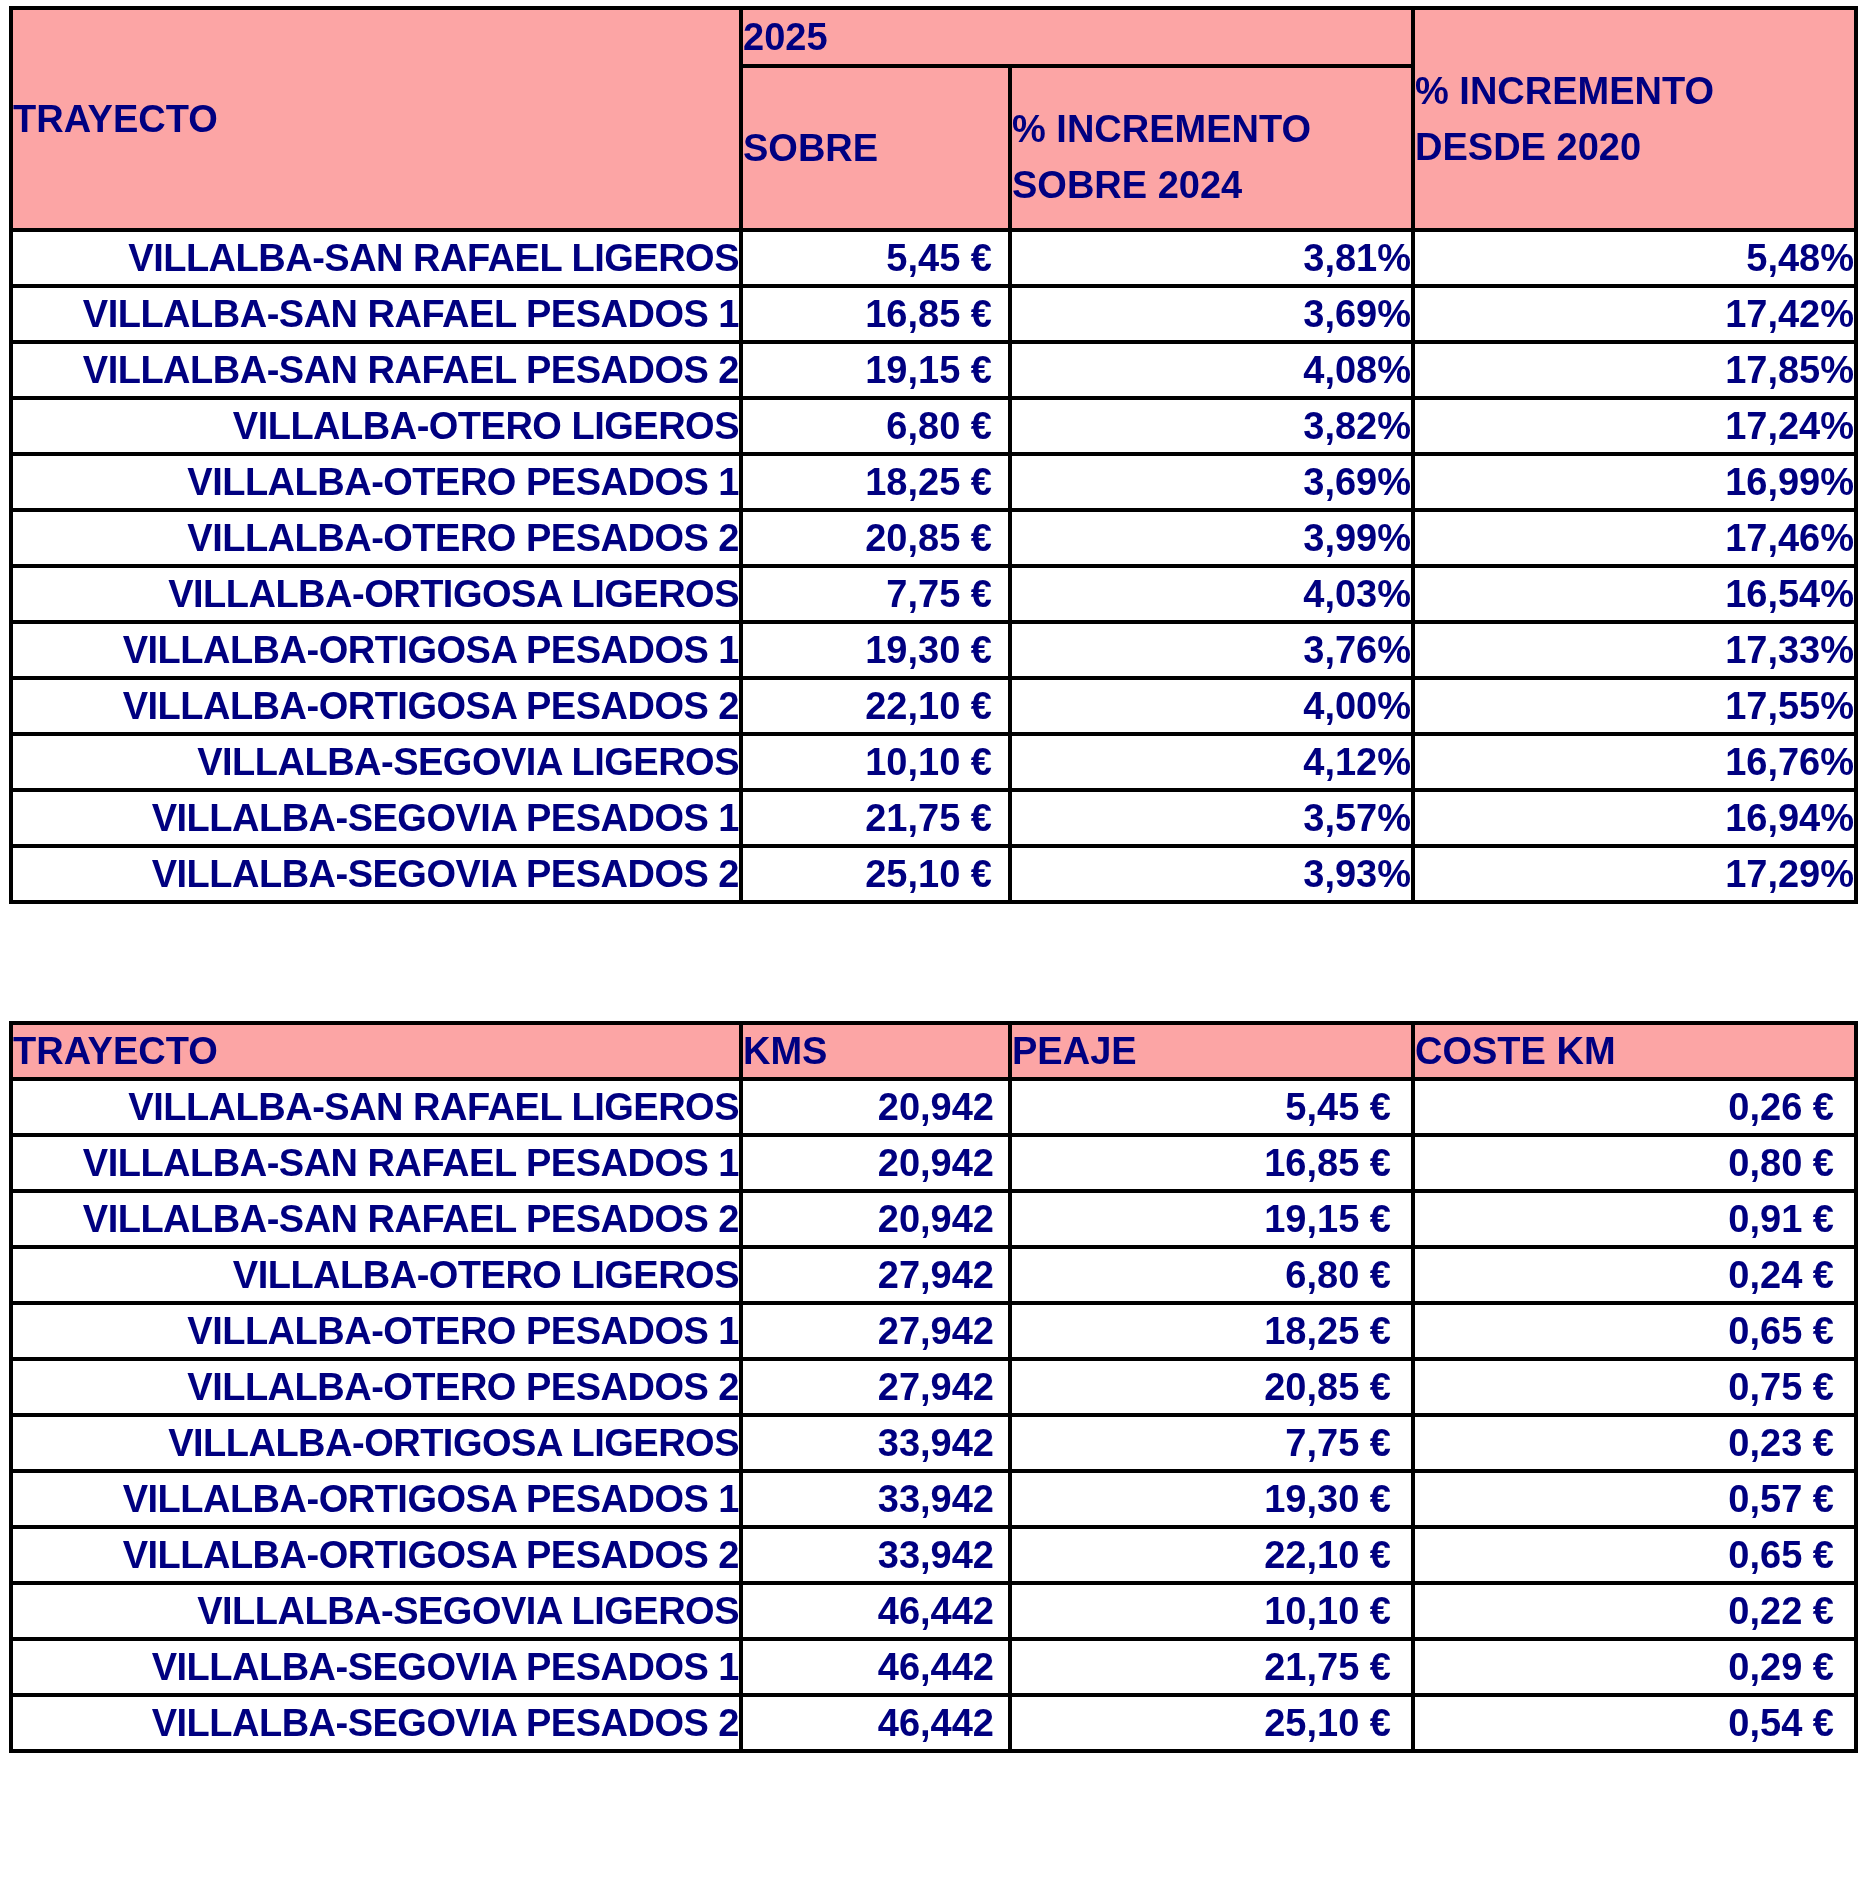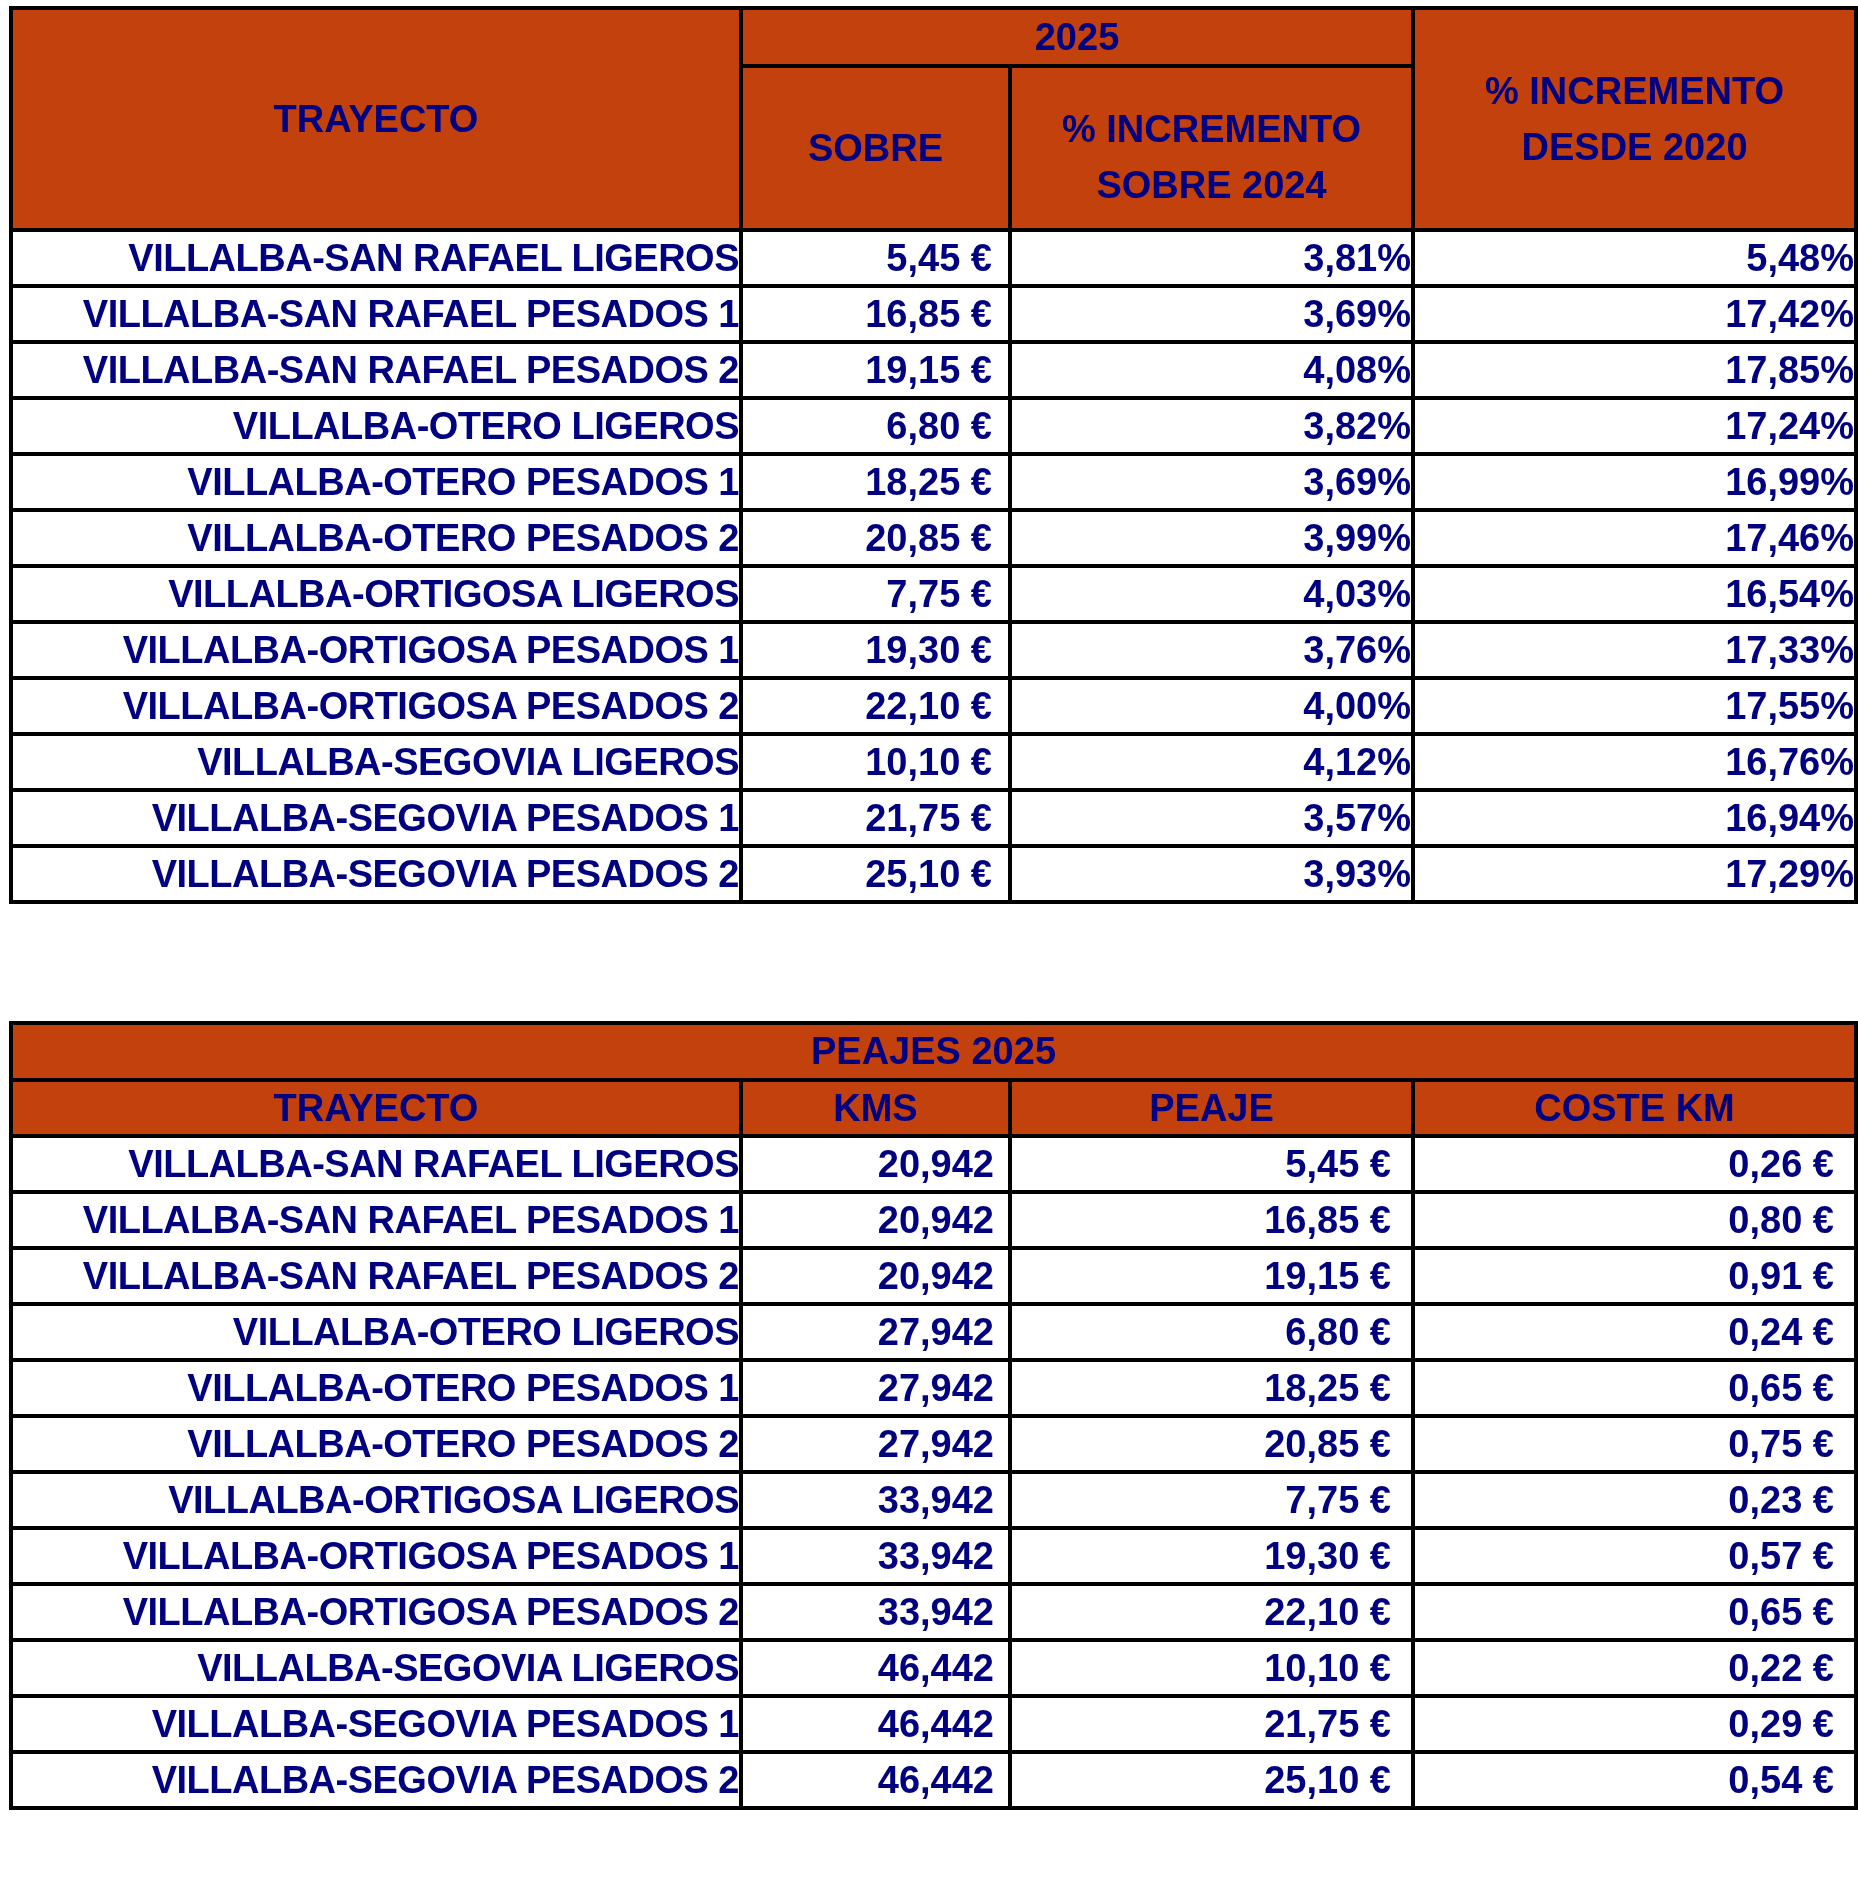--- a/index.html
+++ b/index.html
@@ -1,20 +1,20 @@
 <!DOCTYPE html>
 <html><head>
 <meta charset="utf-8">
 <style>
   html, body { margin: 0; padding: 0; background: #ffffff; }
   body { width: 1858px; height: 1885px; position: relative; overflow: hidden;
          font-family: "Liberation Sans", "DejaVu Sans", sans-serif; font-weight: bold; color: #000080; }
   table { border-collapse: collapse; position: absolute; left: 9px; width: 1845px; table-layout: fixed; }
   td, th { border: 4px solid #000; padding: 0; font-weight: bold; color: #000080; overflow: hidden; white-space: nowrap; }
-  th { background: #c2410c; text-align: center; font-size: 38px; line-height: 60px; }
+  th { background: #fca5a5; text-align: left; font-size: 38px; line-height: 60px; }
   td { background: #ffffff; font-size: 38px; height: 52px; line-height: 52px; }
   #t1 { top: 6px; }
   #t2 { top: 1021px; }
   col.c1 { width: 730px; }
   col.c2 { width: 269px; }
   col.c3 { width: 403px; }
   col.c4 { width: 443px; }
   .lbl { text-align: right; padding-left: 6px; letter-spacing: -0.5px; }
   .num-r { text-align: right; padding-right: 16px; }
   .num-c { text-align: right; }
@@ -142,23 +142,20 @@
 
 <table id="t2">
   <colgroup>
       <col class="c1">
       <col class="c2">
       <col class="c3">
       <col class="c4">
     </colgroup>
   <thead>
     <tr>
-      <th colspan="4" class="t2-title">PEAJES 2025</th>
-    </tr>
-    <tr>
       <th class="t2-head">TRAYECTO</th>
       <th class="t2-head">KMS</th>
       <th class="t2-head">PEAJE</th>
       <th class="t2-head">COSTE KM</th>
     </tr>
   </thead>
   <tbody id="t2-body">
   <tr>
     <td class="lbl">VILLALBA-SAN RAFAEL LIGEROS</td>
     <td class="num-r2">20,942</td>

